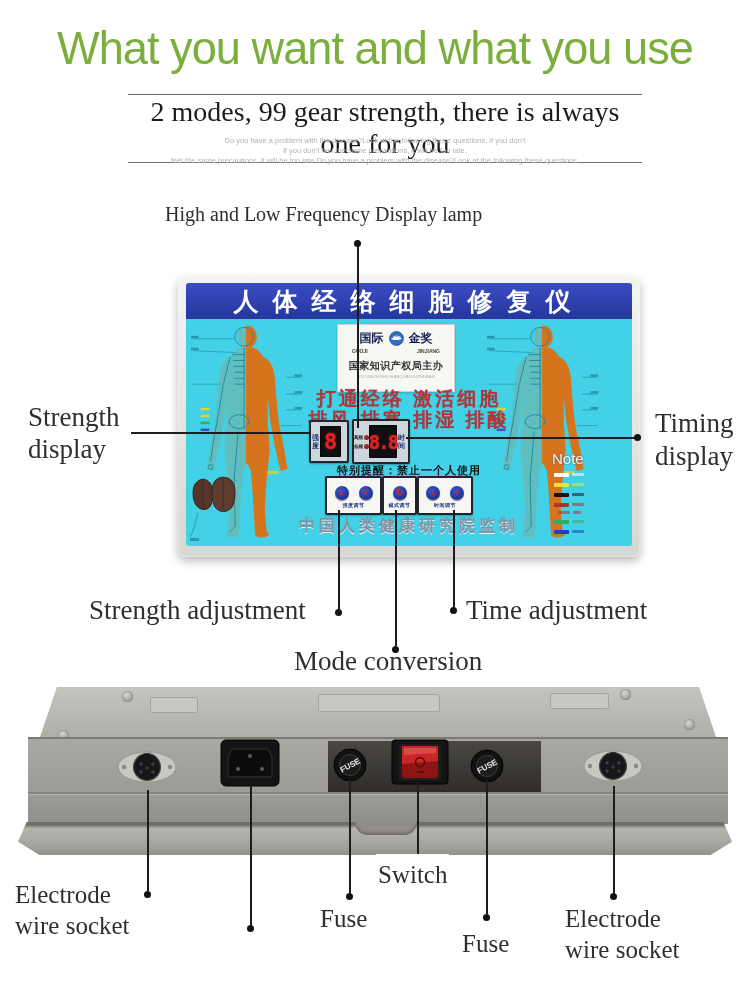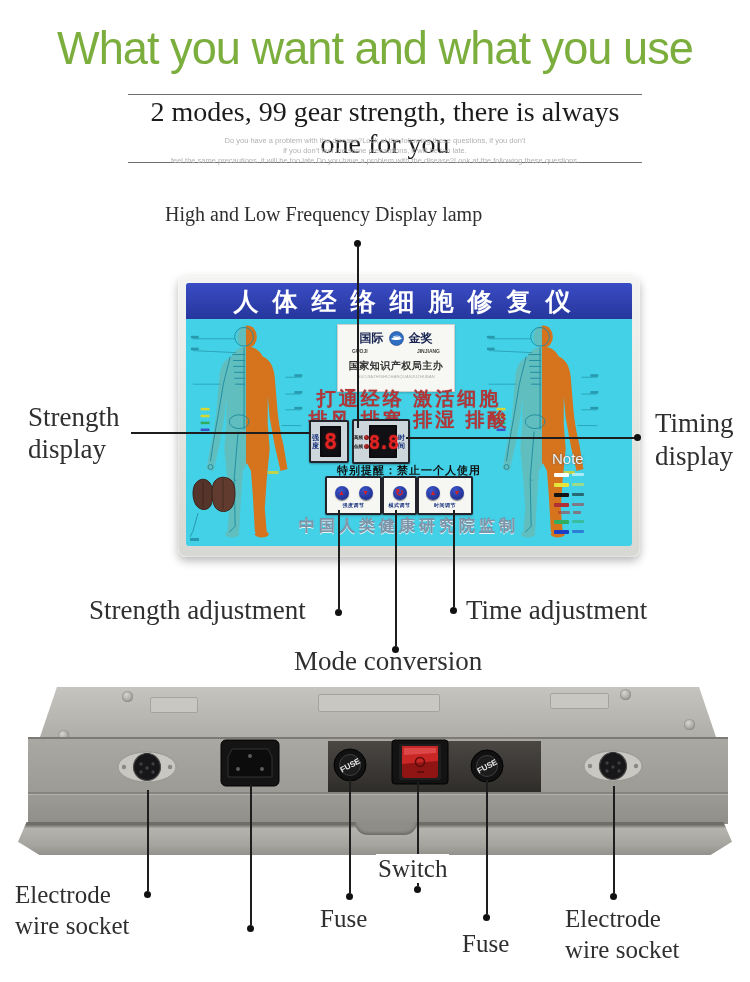--- a/index.html
+++ b/index.html
@@ -396,21 +396,21 @@
 
   <div class="abs aline" style="left:250px;top:785px;width:1.5px;height:140px;"></div>
   <div class="abs adot" style="left:247px;top:925px;"></div>
 
   <div class="abs aline" style="left:349px;top:780px;width:1.5px;height:113px;"></div>
   <div class="abs adot" style="left:346px;top:893px;"></div>
   <div class="abs serif lab26" style="left:320px;top:904px;">Fuse</div>
 
   <div class="abs aline" style="left:417px;top:782px;width:1.5px;height:104px;"></div>
   <div class="abs adot" style="left:414px;top:886px;"></div>
-  <div class="abs serif lab26" style="left:376px;top:854px;background:#fff;padding:0 2px;">Switch</div>
+  <div class="abs serif lab26" style="left:376px;top:854px;background:#fff;padding:6px 2px;">Switch</div>
 
   <div class="abs aline" style="left:486px;top:780px;width:1.5px;height:134px;"></div>
   <div class="abs adot" style="left:483px;top:914px;"></div>
   <div class="abs serif lab26" style="left:462px;top:929px;">Fuse</div>
 
   <div class="abs aline" style="left:613px;top:786px;width:1.5px;height:107px;"></div>
   <div class="abs adot" style="left:610px;top:893px;"></div>
   <div class="abs serif lab26" style="left:565px;top:904px;">Electrode</div>
   <div class="abs serif lab26" style="left:565px;top:935px;">wire socket</div>
 

